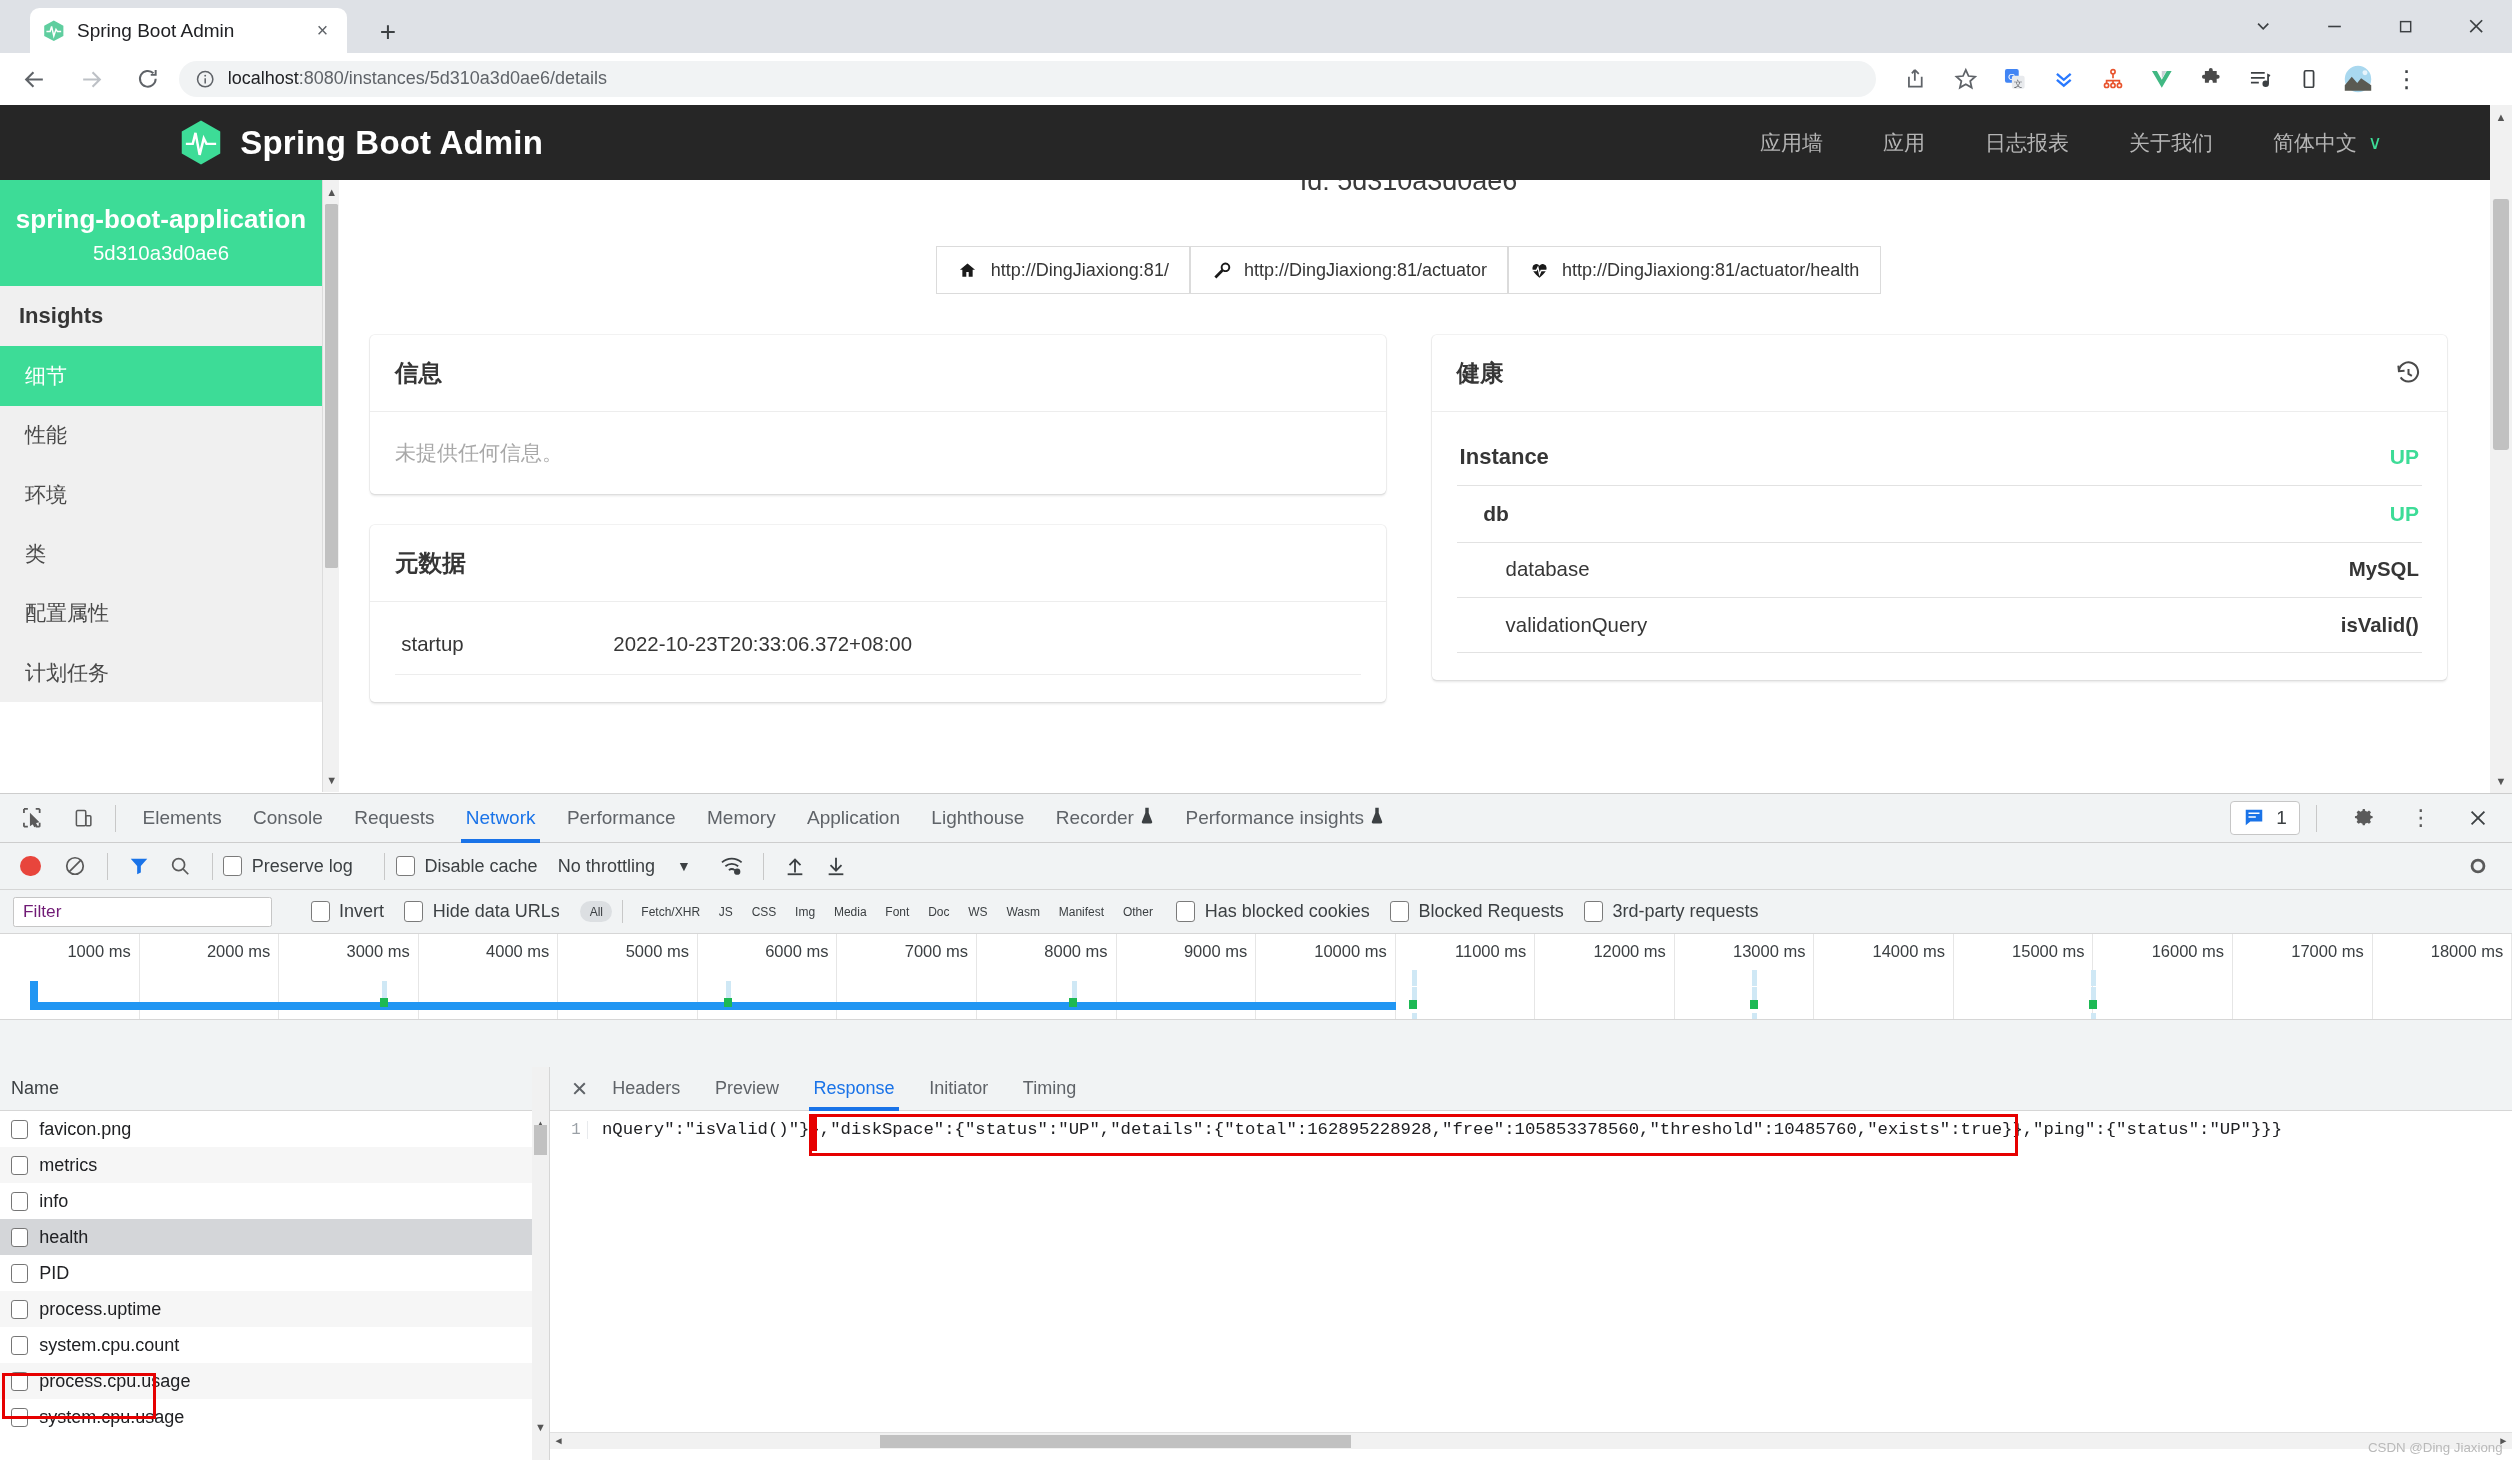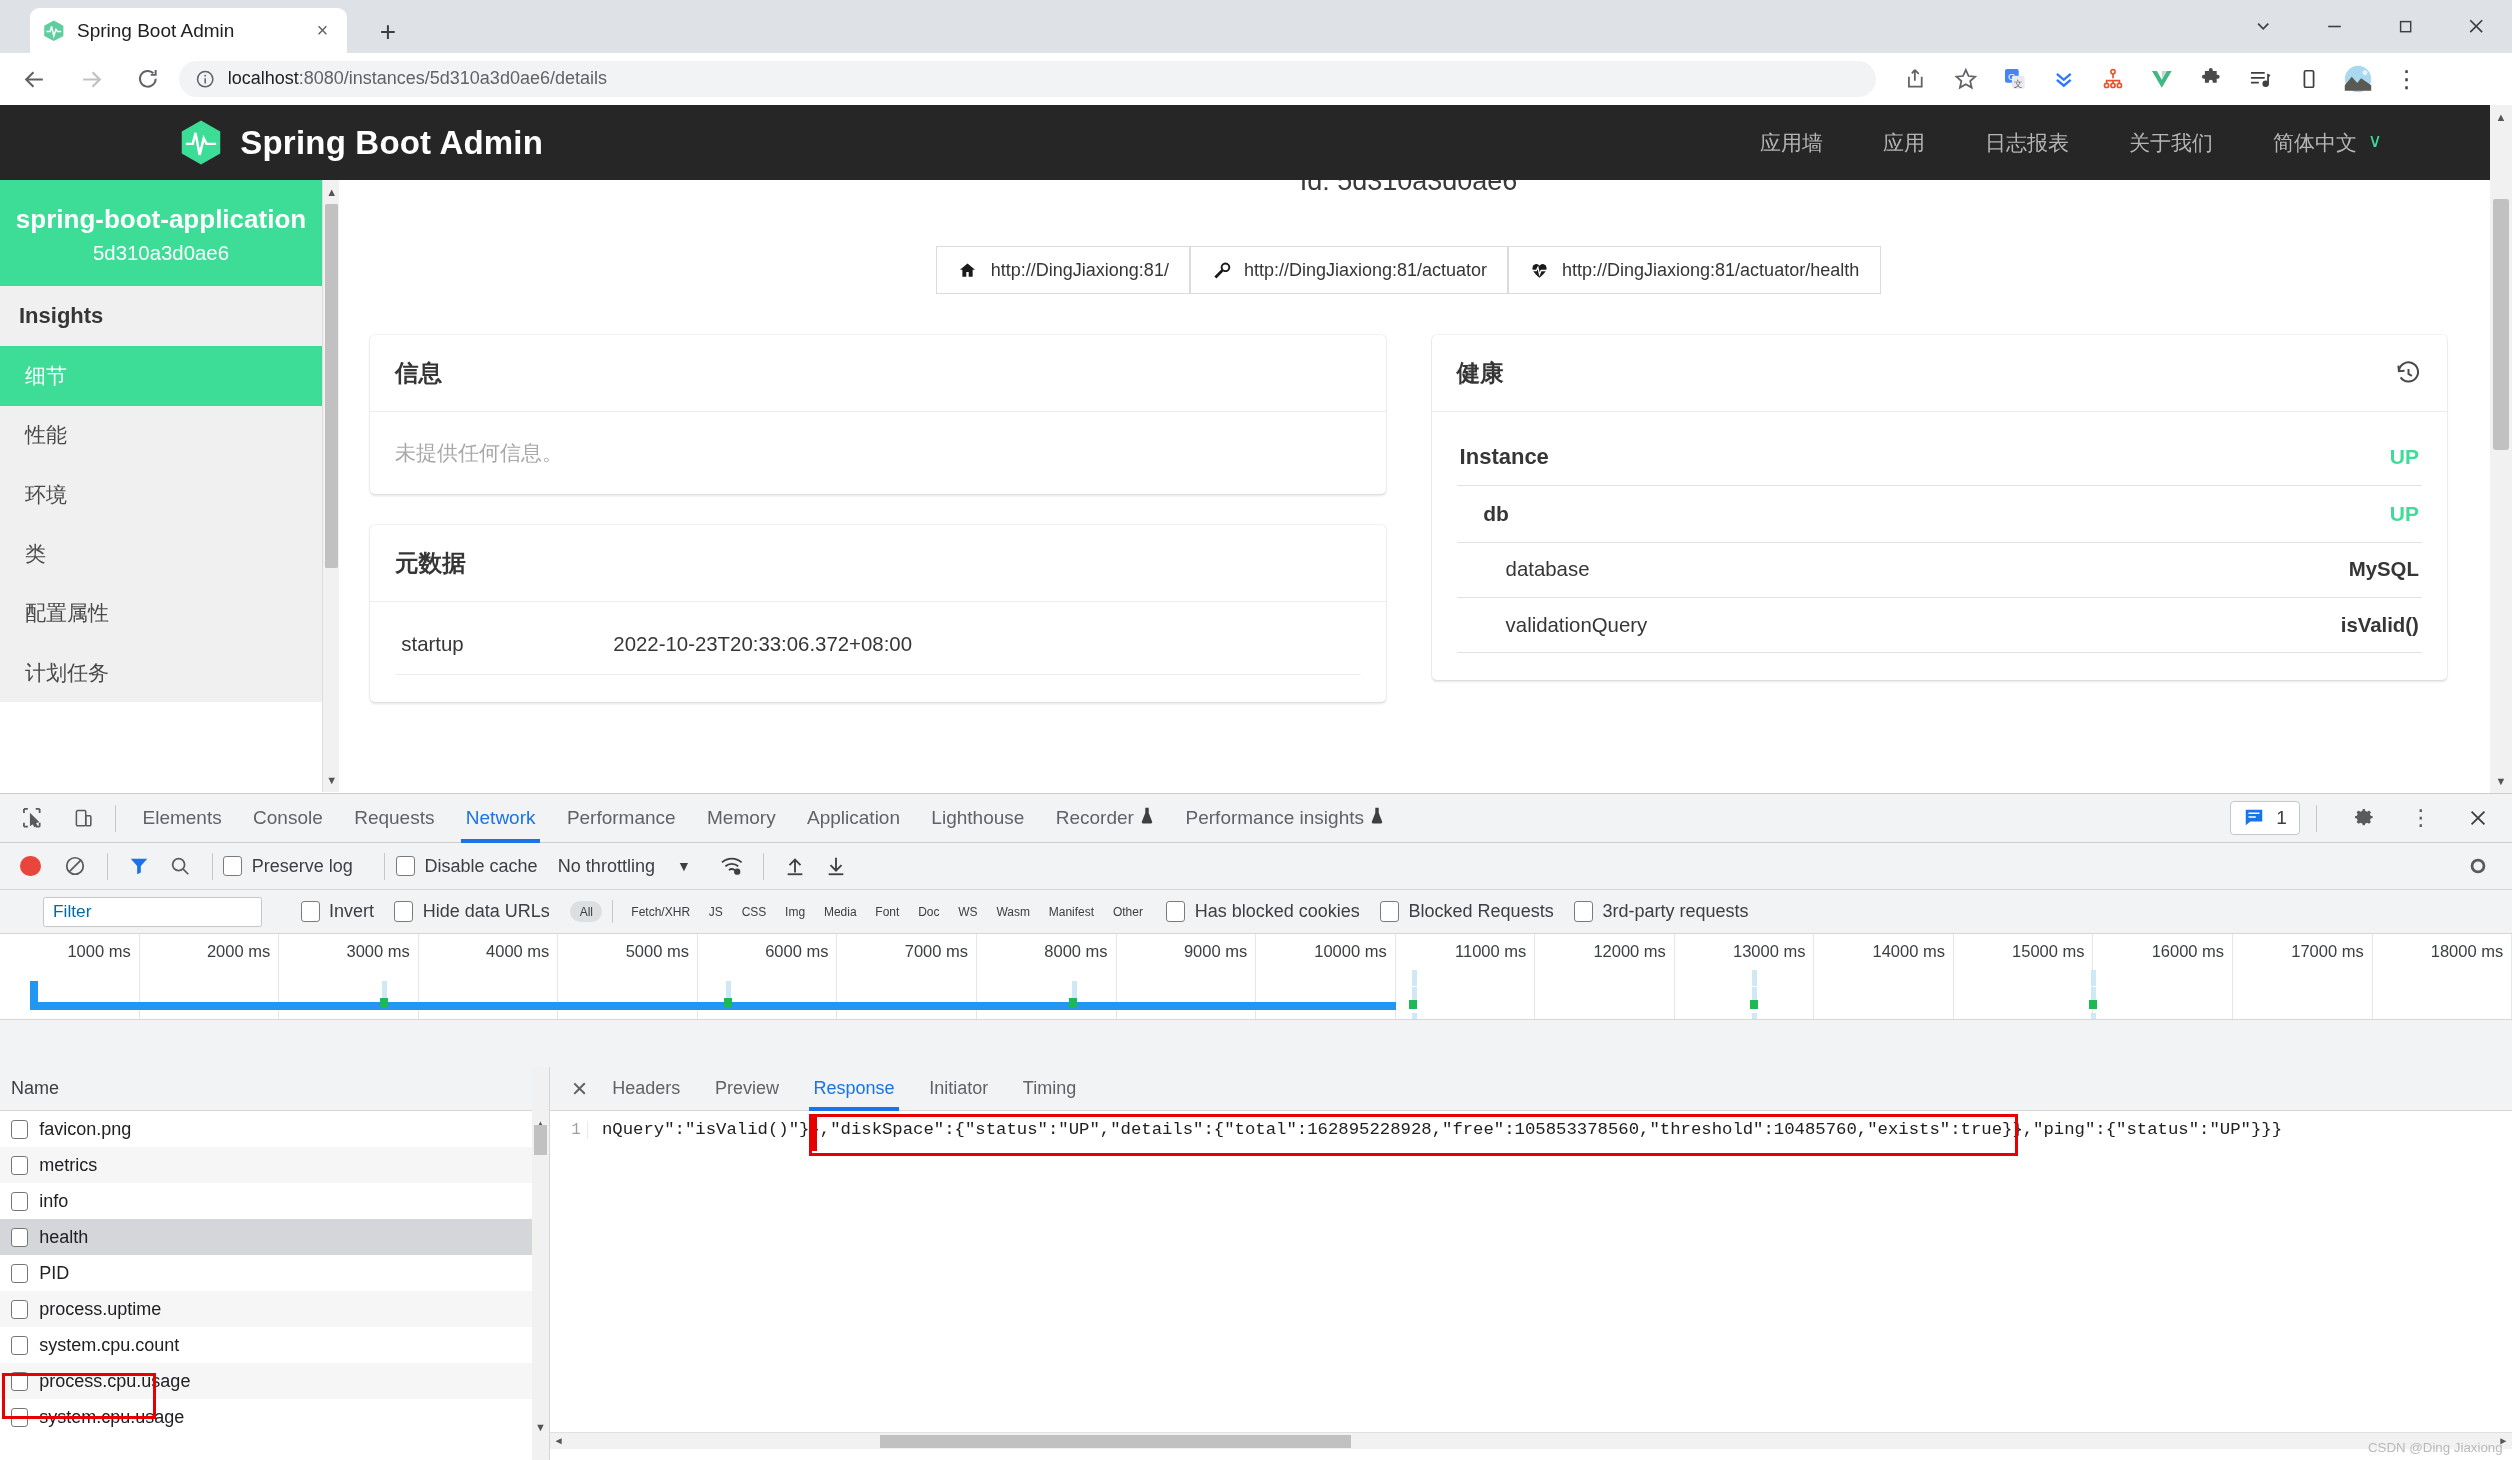--- a/index.html
+++ b/index.html
@@ -86,21 +86,21 @@
     display: flex; align-items: center; margin-left: 179px;
   }
   .sba-logo { width: 44px; height: 47px; margin-right: 17.3px; }
   .sba-brand-text {
     font-size: 33px; color: #fff; font-weight: 600; letter-spacing: 0.2px;
   }
   .sba-nav {
     position: absolute; right: 118px; display: flex; align-items: center; gap: 60px;
   }
   .sba-nav-item { font-size: 21px; color: #b5b5b5; }
-  .sba-nav-item.lang { display: flex; align-items: flex-start; gap: 11px; }
+  .sba-nav-item.lang { display: flex; align-items: center; gap: 11px; }
   .caret-down { color: #3ddc97; font-size: 19px; }
 
   .sba-body {
     position: absolute; left: 0; top: 75px; width: 2500px; height: 612px;
     overflow: hidden;
   }
   .sba-side {
     position: absolute; left: 0; top: 0; width: 322px; height: 500px;
     background: #f0f0f0;
   }
@@ -237,23 +237,23 @@
     width: 19px; height: 20.4px; border: 1.6px solid #7a7a7a; border-radius: 3.1px;
     background: #fff; flex: 0 0 19px;
   }
   .tb-label { font-size: 18px; color: #3c4043; }
   .tb-group { display: flex; align-items: center; gap: 9.4px; margin-right: 20.4px; }
   .dt-toolbar2 {
     height: 44px; display: flex; align-items: center;
     border-bottom: 0.8px solid #d6d6d6; background: #f1f3f4; padding-left: 12.6px;
   }
   .filter-box {
-    width: 219px; height: 30px; background: #fff; border: 0.8px solid #c6c6c6;
+    width: 259px; height: 30px; background: #fff; border: 0.8px solid #c6c6c6;
     border-radius: 2.4px; display: flex; align-items: center; padding: 0 9.4px;
-    font-size: 17.3px; color: #0369a1; margin-right: 39px; margin-left: 30px;
+    font-size: 17.3px; color: #701a75; margin-right: 39px;
   }
   .ftype {
     font-size: 12px; color: #3c4043; padding: 3.9px 9.4px; border-radius: 11px;
   }
   .ftype.active { background: #dcdfe2; }
   .fsep { width: 0.8px; height: 23.6px; background: #c8c8c8; margin: 0 9.4px; }
 
   .dt-timeline {
     height: 86px; background: #fff; position: relative;
     border-bottom: 0.8px solid #d6d6d6; overflow: hidden;

